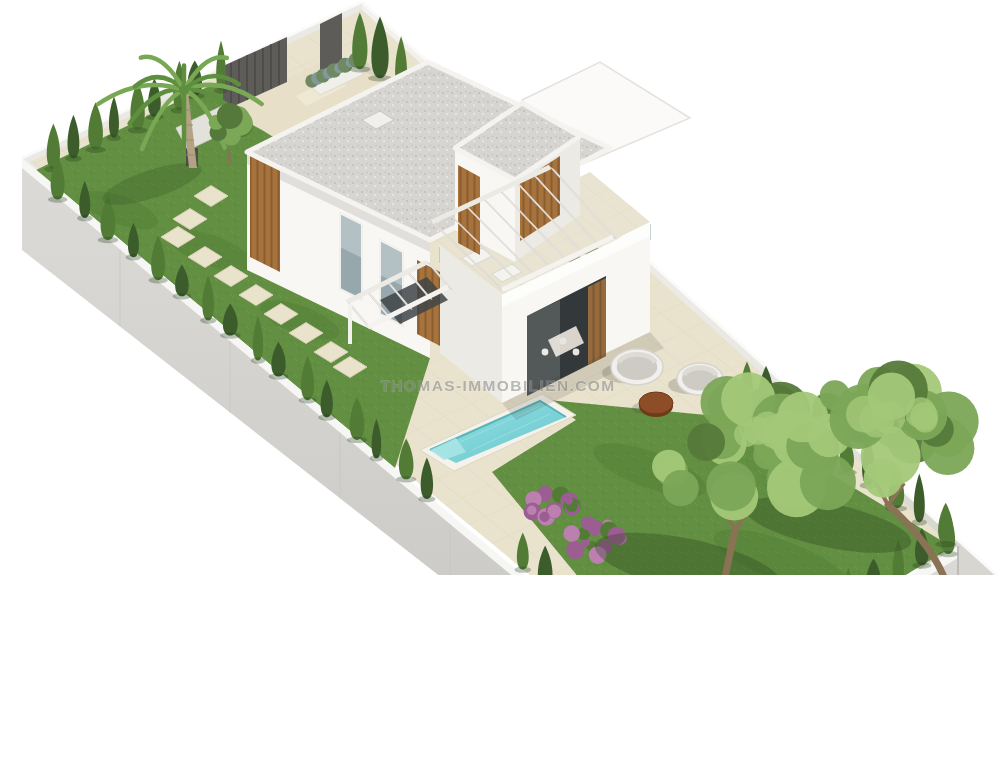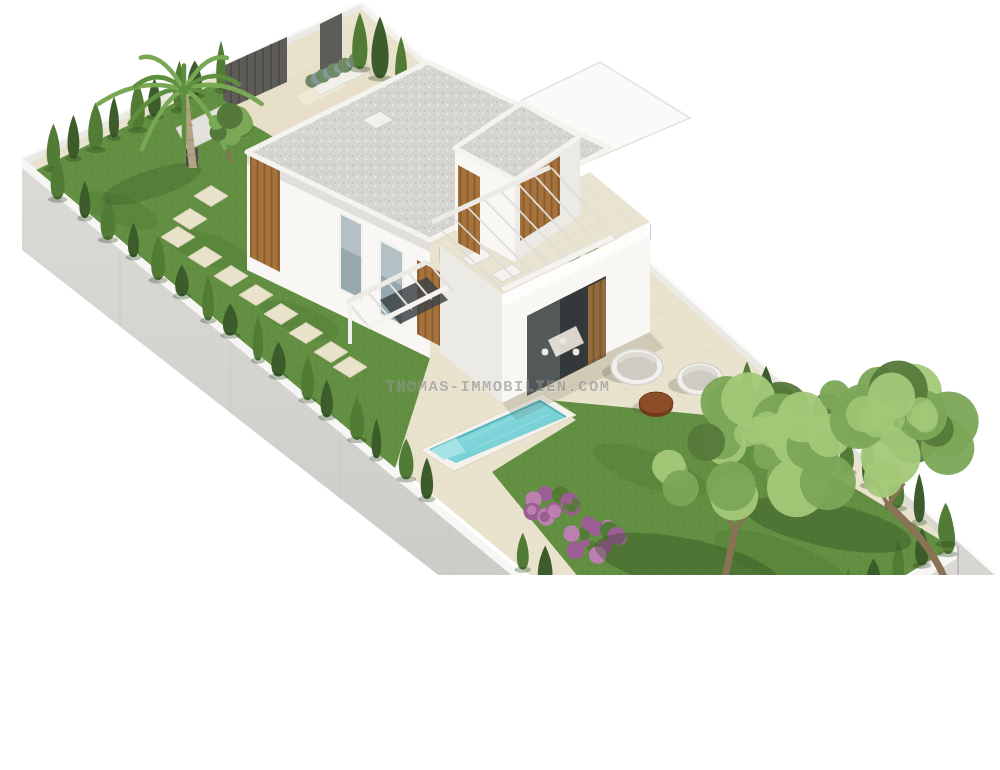--- a/index.html
+++ b/index.html
@@ -1,17 +1,17 @@
 <!DOCTYPE html>
 <html style="--bg: #ffffff; --grass: #628f41; --grass_light: #7aa955; --grass_dark: #49702f; --hedge_dark: #3c5c2c; --hedge_light: #527c36; --olive_mid: #7ca757; --olive_light: #a3c878; --olive_dark: #55793a; --trunk: #8a7355; --palm_trunk: #b3a284; --palm_leaf: #5d8f3e; --palm_leaf_light: #79a854; --paving: #e9e2cd; --paving_joint: #d7cfb6; --drive: #e7dfc8; --wall_top: #f6f6f4; --wall_outer: #d6d5d2; --wall_outer_dark: #c2c1be; --wall_inner: #ebe9e5; --wall_ne: #f2f1ee; --wall_ne_shadow: #d8d6d1; --house_white: #f8f7f4; --house_shade: #eceae4; --house_dark: #dedcd6; --roof_gravel: #d7d5d1; --gravel_dot_dark: #bfbdb9; --gravel_dot_light: #ecebe7; --wood: #a6733d; --wood_dark: #8a5c2f; --glass: #bcd3da; --glass_frame: #f0efec; --window_glass: #96a8ae; --window_dark: #5f6e74; --opening_dark: #33383a; --pool_water: #7fd5d9; --pool_light: #a9e4e6; --pool_dark: #56b4ba; --coping: #f4f2ea; --gate_dark: #5d5c59; --cushion: #cecbc5; --daybed_frame: #f1f0ed; --table_top: #8d4d26; --table_side: #6e3a1c; --flower: #9c5d93; --flower_light: #bb7fb0; --lavender: #84989c; --wm_color: #8a8a8a;"><head>
 <meta charset="utf-8">
 <style>
   html,body{margin:0;padding:0;background:#fff;}
   .stage{position:relative;width:1000px;height:575px;background:var(--bg,#ffffff);overflow:hidden;
-         font-family:Liberation Mono, monospace;}
+         font-family:Liberation Sans, sans-serif;}
   svg{display:block}
   
   .wall-ne{fill:url(#gradNE);}
   .wall-inner{fill:var(--wall_inner,#ebe9e5);}
   .wall-top{fill:var(--wall_top,#f6f6f4);}
   .wall-outer{fill:url(#gradOuter);}
   .plot-base{fill:var(--paving,#e9e2cd);}
   .grass{fill:var(--grass,#628f41);}
   .lawn{fill:var(--grass,#628f41);}
   .drive{fill:var(--drive,#e7dfc8);}

